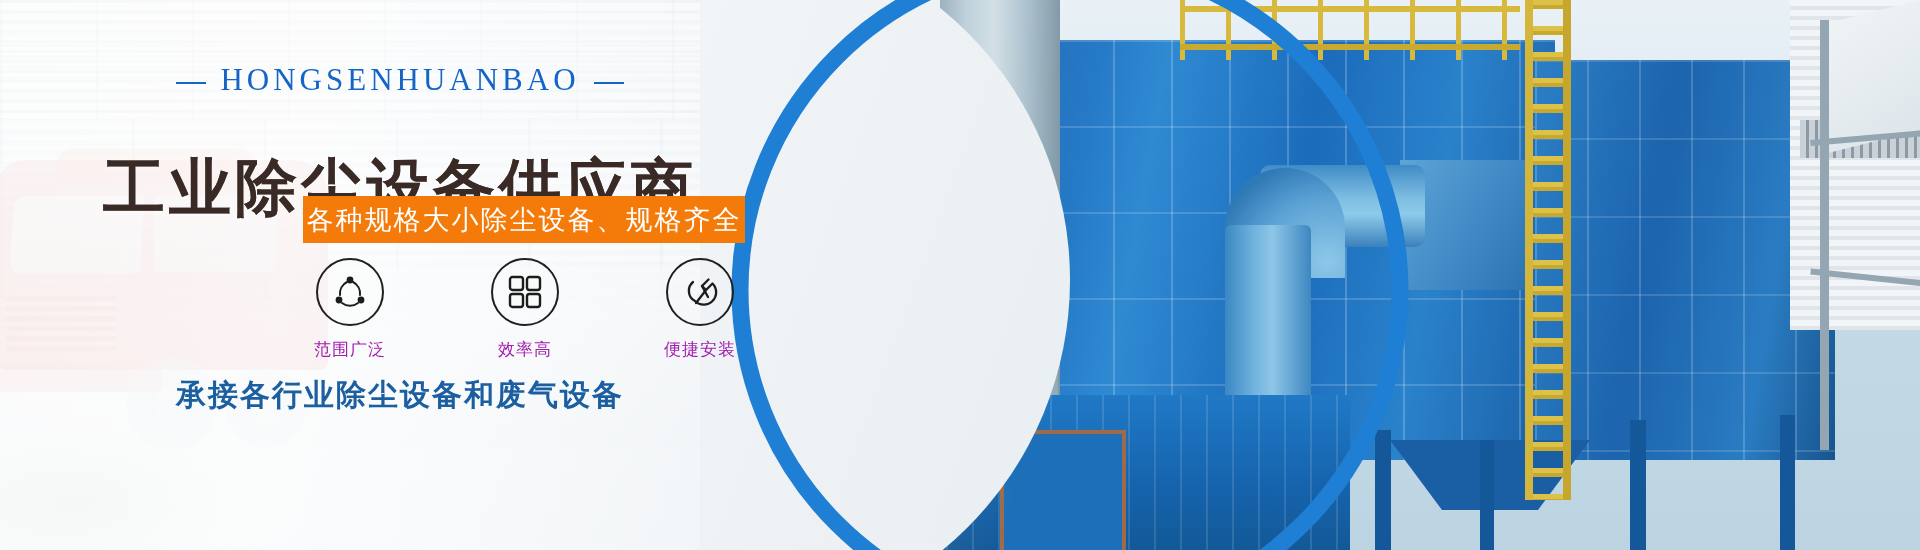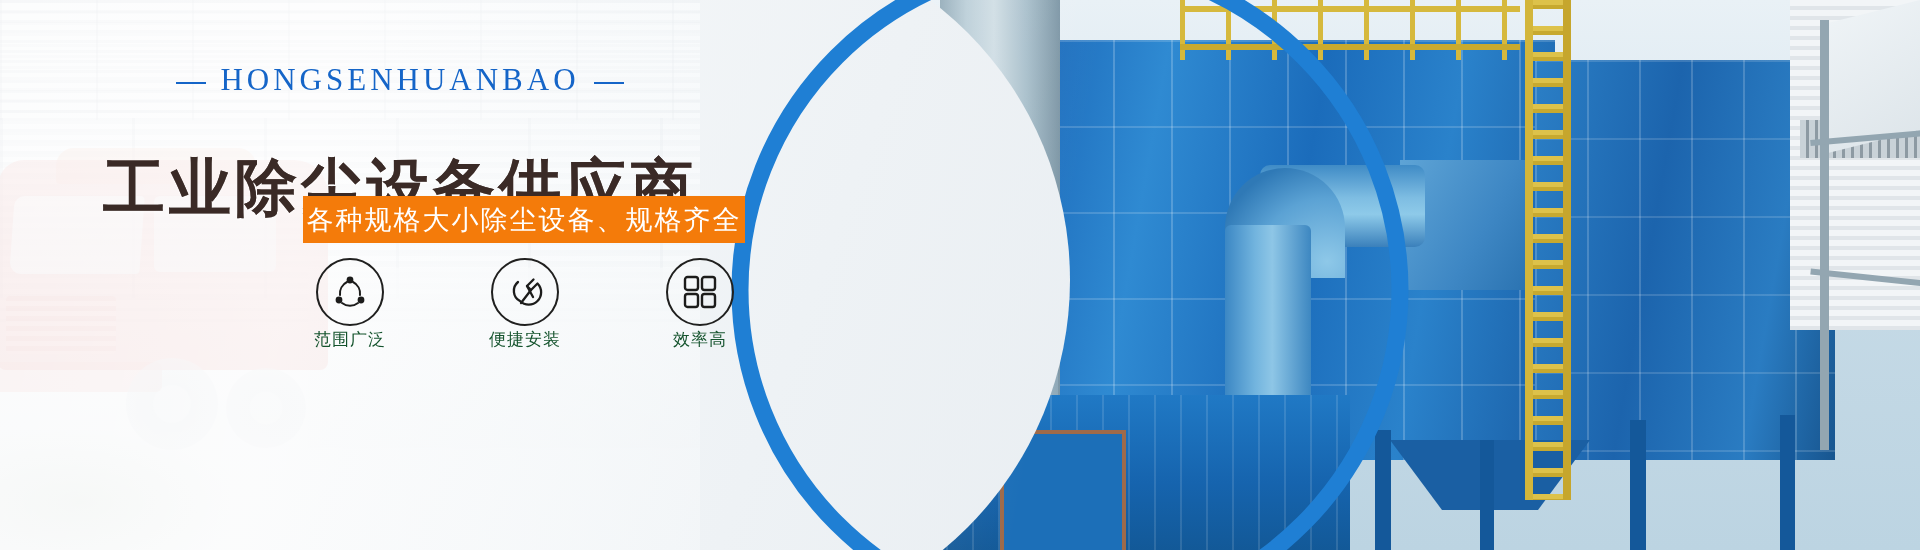--- a/index.html
+++ b/index.html
@@ -227,21 +227,21 @@
     display:flex;justify-content:space-between;
   }
   .feature{width:100px;text-align:center;}
   .circle{
     width:64px;height:64px;border:2px solid #20201f;border-radius:50%;
     margin:0 auto;display:flex;align-items:center;justify-content:center;
     background:rgba(255,255,255,.05);
   }
   .circle svg{display:block;}
   .feature-label{
-    margin-top:2px;font-size:17px;color:#14532d;letter-spacing:1px;white-space:nowrap;
+    margin-top:12px;font-size:17px;color:#a21caf;letter-spacing:1px;white-space:nowrap;
   }
 
   .subline{
     position:absolute;left:0;top:375px;width:800px;text-align:center;
     font-size:30px;font-weight:bold;letter-spacing:2px;color:#1b5fa0;white-space:nowrap;
   }
 </style>
 </head>
 <body>
 
@@ -339,41 +339,42 @@
             <path d="M9 22 A13 13 0 0 1 16 9" fill="none" stroke="#1c1c1b" stroke-width="2" stroke-linecap="round"></path>
             <path d="M22 9  A13 13 0 0 1 29 22" fill="none" stroke="#1c1c1b" stroke-width="2" stroke-linecap="round"></path>
             <path d="M11 30 A13 13 0 0 0 27 30" fill="none" stroke="#1c1c1b" stroke-width="2" stroke-linecap="round"></path>
           </svg>
         </div>
         <div class="feature-label">范围广泛</div>
       </div>
 
       <div class="feature">
         <div class="circle">
+          <svg width="34" height="34" viewBox="0 0 34 34">
+            <rect x="2" y="2" width="13" height="13" rx="2.5" fill="none" stroke="#1c1c1b" stroke-width="2.4"></rect>
+            <rect x="19" y="2" width="13" height="13" rx="2.5" fill="none" stroke="#1c1c1b" stroke-width="2.4"></rect>
+            <rect x="2" y="19" width="13" height="13" rx="2.5" fill="none" stroke="#1c1c1b" stroke-width="2.4"></rect>
+            <rect x="19" y="19" width="13" height="13" rx="2.5" fill="none" stroke="#1c1c1b" stroke-width="2.4"></rect>
+          </svg>
+        </div>
+        <div class="feature-label">效率高</div>
+      </div>
+
+      <div class="feature">
+        <div class="circle">
           <svg width="38" height="38" viewBox="0 0 38 38">
             <path d="M27.5 6.5 L21 13 L25 17 L31.5 10.5
                      A11.5 11.5 0 0 1 14 28
                      A11.5 11.5 0 0 1 12 9" fill="none" stroke="#1c1c1b" stroke-width="2.3" stroke-linecap="round" stroke-linejoin="round"></path>
             <path d="M21 13 L27 24" fill="none" stroke="#1c1c1b" stroke-width="2.3" stroke-linecap="round"></path>
             <path d="M25 17 L15 30" fill="none" stroke="#1c1c1b" stroke-width="2.3" stroke-linecap="round"></path>
           </svg>
         </div>
         <div class="feature-label">便捷安装</div>
       </div>
 
-      <div class="feature">
-        <div class="circle">
-          <svg width="34" height="34" viewBox="0 0 34 34">
-            <rect x="2" y="2" width="13" height="13" rx="2.5" fill="none" stroke="#1c1c1b" stroke-width="2.4"></rect>
-            <rect x="19" y="2" width="13" height="13" rx="2.5" fill="none" stroke="#1c1c1b" stroke-width="2.4"></rect>
-            <rect x="2" y="19" width="13" height="13" rx="2.5" fill="none" stroke="#1c1c1b" stroke-width="2.4"></rect>
-            <rect x="19" y="19" width="13" height="13" rx="2.5" fill="none" stroke="#1c1c1b" stroke-width="2.4"></rect>
-          </svg>
-        </div>
-        <div class="feature-label">效率高</div>
-      </div>
-
 
     </div>
 
+    <div class="subline">承接各行业除尘设备和废气设备</div>
 
   </div>
 </div>
 
 </body></html>

